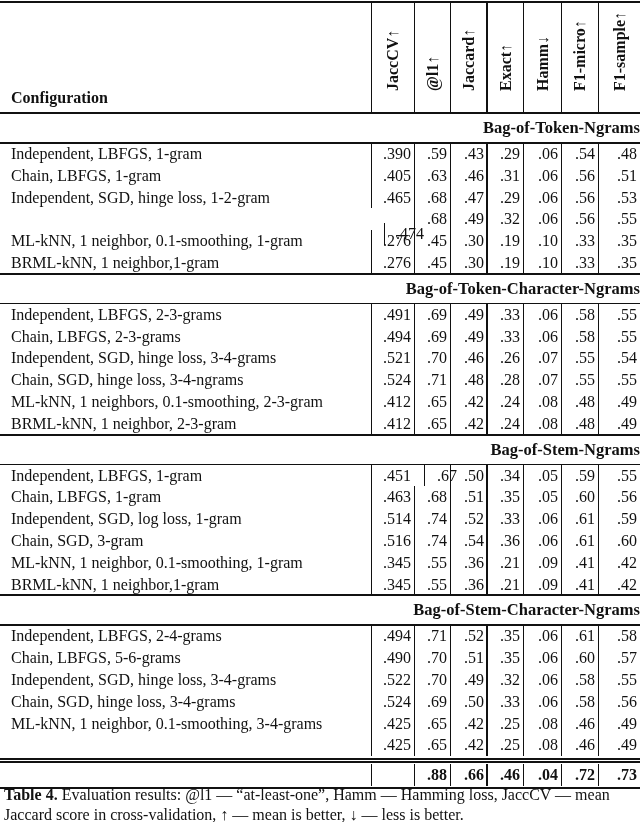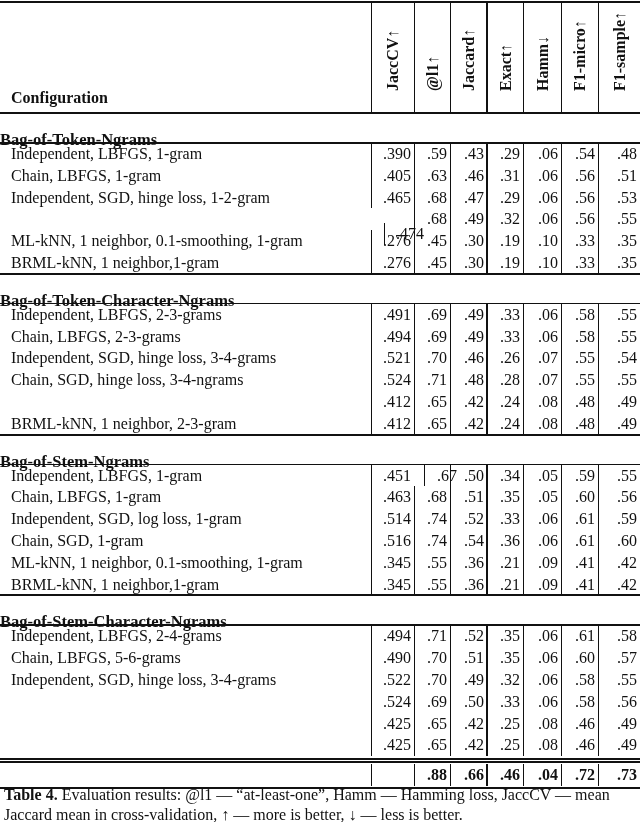--- a/index.html
+++ b/index.html
@@ -29,22 +29,22 @@
     .hcell .rot {
       position: absolute; left: 50%; bottom: 6px;
       transform-origin: 0 0;
       transform: rotate(-90deg) translate(0, -50%);
       white-space: nowrap;
       font-family: "Liberation Serif", serif; font-weight: bold; font-size: 16px;
       line-height: 1;
     }
     .section-title {
       position: absolute; left: 0; width: 640px; height: 29px;
-      text-align: left; line-height: 29px;
-      font-family: "Liberation Serif", serif; font-weight: bold; font-size: 16.5px; margin-top: 12px;
+      text-align: right; line-height: 29px;
+      font-family: "Liberation Serif", serif; font-weight: bold; font-size: 16.5px;
     }
     .row {
       position: absolute; left: 0; width: 640px; height: 21.8px;
     }
     .row .name {
       position: absolute; left: 11px; top: 0; line-height: 21.8px;
       font-family: "Liberation Serif", serif; font-size: 16px; white-space: nowrap;
     }
     .row .cell {
       position: absolute; top: 0; height: 21.8px; line-height: 21.8px;
@@ -191,20 +191,21 @@
       <span class="name">Chain, SGD, hinge loss, 3-4-ngrams</span>
       <span class="cell" style="left: 371px; width: 43px;">.524</span>
       <span class="cell" style="left: 414px; width: 36px;">.71</span>
       <span class="cell" style="left: 450px; width: 37px;">.48</span>
       <span class="cell thick" style="left: 486px; width: 37px;">.28</span>
       <span class="cell" style="left: 523px; width: 38px;">.07</span>
       <span class="cell" style="left: 561px; width: 37px;">.55</span>
       <span class="cell" style="left: 598px; width: 42px;">.55</span>
     </div>
     <div class="row" style="top: 391px;">
+      <span class="name">ML-kNN, 1 neighbors, 0.1-smoothing, 2-3-gram</span>
       <span class="cell" style="left: 371px; width: 43px;">.412</span>
       <span class="cell" style="left: 414px; width: 36px;">.65</span>
       <span class="cell" style="left: 450px; width: 37px;">.42</span>
       <span class="cell thick" style="left: 486px; width: 37px;">.24</span>
       <span class="cell" style="left: 523px; width: 38px;">.08</span>
       <span class="cell" style="left: 561px; width: 37px;">.48</span>
       <span class="cell" style="left: 598px; width: 42px;">.49</span>
     </div>
     <div class="row" style="top: 412.8px;">
       <span class="name">BRML-kNN, 1 neighbor, 2-3-gram</span>
@@ -243,21 +244,21 @@
       <span class="name">Independent, SGD, log loss, 1-gram</span>
       <span class="cell" style="left: 371px; width: 43px;">.514</span>
       <span class="cell" style="left: 414px; width: 36px;">.74</span>
       <span class="cell" style="left: 450px; width: 37px;">.52</span>
       <span class="cell thick" style="left: 486px; width: 37px;">.33</span>
       <span class="cell" style="left: 523px; width: 38px;">.06</span>
       <span class="cell" style="left: 561px; width: 37px;">.61</span>
       <span class="cell" style="left: 598px; width: 42px;">.59</span>
     </div>
     <div class="row" style="top: 530px;">
-      <span class="name">Chain, SGD, 1-gram</span>
+      <span class="name">Chain, SGD, 3-gram</span>
       <span class="cell" style="left: 371px; width: 43px;">.516</span>
       <span class="cell" style="left: 414px; width: 36px;">.74</span>
       <span class="cell" style="left: 450px; width: 37px;">.54</span>
       <span class="cell thick" style="left: 486px; width: 37px;">.36</span>
       <span class="cell" style="left: 523px; width: 38px;">.06</span>
       <span class="cell" style="left: 561px; width: 37px;">.61</span>
       <span class="cell" style="left: 598px; width: 42px;">.60</span>
     </div>
     <div class="row" style="top: 551.8px;">
       <span class="name">ML-kNN, 1 neighbor, 0.1-smoothing, 1-gram</span>
@@ -306,29 +307,31 @@
       <span class="name">Independent, SGD, hinge loss, 3-4-grams</span>
       <span class="cell" style="left: 371px; width: 43px;">.522</span>
       <span class="cell" style="left: 414px; width: 36px;">.70</span>
       <span class="cell" style="left: 450px; width: 37px;">.49</span>
       <span class="cell thick" style="left: 486px; width: 37px;">.32</span>
       <span class="cell" style="left: 523px; width: 38px;">.06</span>
       <span class="cell" style="left: 561px; width: 37px;">.58</span>
       <span class="cell" style="left: 598px; width: 42px;">.55</span>
     </div>
     <div class="row" style="top: 690.8px;">
+      <span class="name">Chain, SGD, hinge loss, 3-4-grams</span>
       <span class="cell" style="left: 371px; width: 43px;">.524</span>
       <span class="cell" style="left: 414px; width: 36px;">.69</span>
       <span class="cell" style="left: 450px; width: 37px;">.50</span>
       <span class="cell thick" style="left: 486px; width: 37px;">.33</span>
       <span class="cell" style="left: 523px; width: 38px;">.06</span>
       <span class="cell" style="left: 561px; width: 37px;">.58</span>
       <span class="cell" style="left: 598px; width: 42px;">.56</span>
     </div>
     <div class="row" style="top: 712.6px;">
+      <span class="name">ML-kNN, 1 neighbor, 0.1-smoothing, 3-4-grams</span>
       <span class="cell" style="left: 371px; width: 43px;">.425</span>
       <span class="cell" style="left: 414px; width: 36px;">.65</span>
       <span class="cell" style="left: 450px; width: 37px;">.42</span>
       <span class="cell thick" style="left: 486px; width: 37px;">.25</span>
       <span class="cell" style="left: 523px; width: 38px;">.08</span>
       <span class="cell" style="left: 561px; width: 37px;">.46</span>
       <span class="cell" style="left: 598px; width: 42px;">.49</span>
     </div>
     <div class="row" style="top: 734.4px;">
       <span class="cell" style="left: 371px; width: 43px;">.425</span>
@@ -347,14 +350,14 @@
       <span class="cell bold" style="left: 450px; width: 37px;">.66</span>
       <span class="cell thick bold" style="left: 486px; width: 37px;">.46</span>
       <span class="cell bold" style="left: 523px; width: 38px;">.04</span>
       <span class="cell bold" style="left: 561px; width: 37px;">.72</span>
       <span class="cell bold" style="left: 598px; width: 42px;">.73</span>
     </div>
     <div class="hline" style="top: 787px; height: 2px;"></div>
   </div>
 
 <div class="caption">
-  <span class="lbl">Table 4.</span><span> Evaluation results: @l1 — “at-least-one”, Hamm — Hamming loss, JaccCV — mean Jaccard mean in cross-validation, ↑ — more is better, ↓ — less is better.</span>
+  <span class="lbl">Table 4.</span><span> Evaluation results: @l1 — “at-least-one”, Hamm — Hamming loss, JaccCV — mean Jaccard score in cross-validation, ↑ — mean is better, ↓ — less is better.</span>
 </div>
 
 </body></html>

